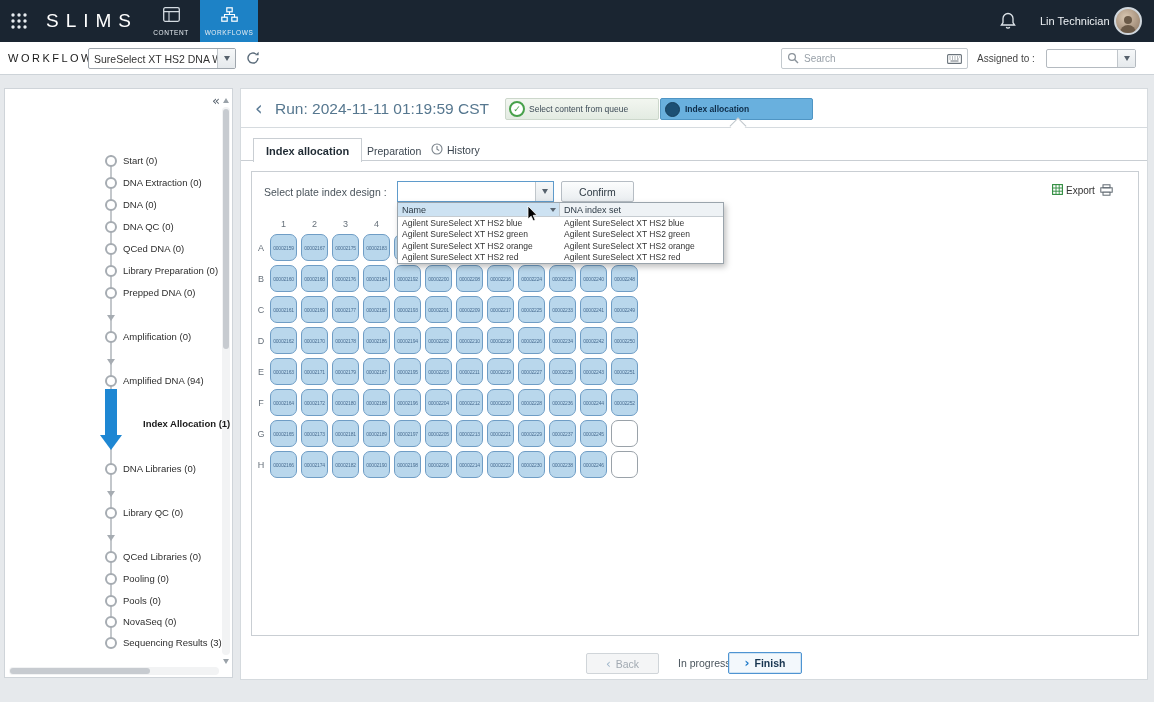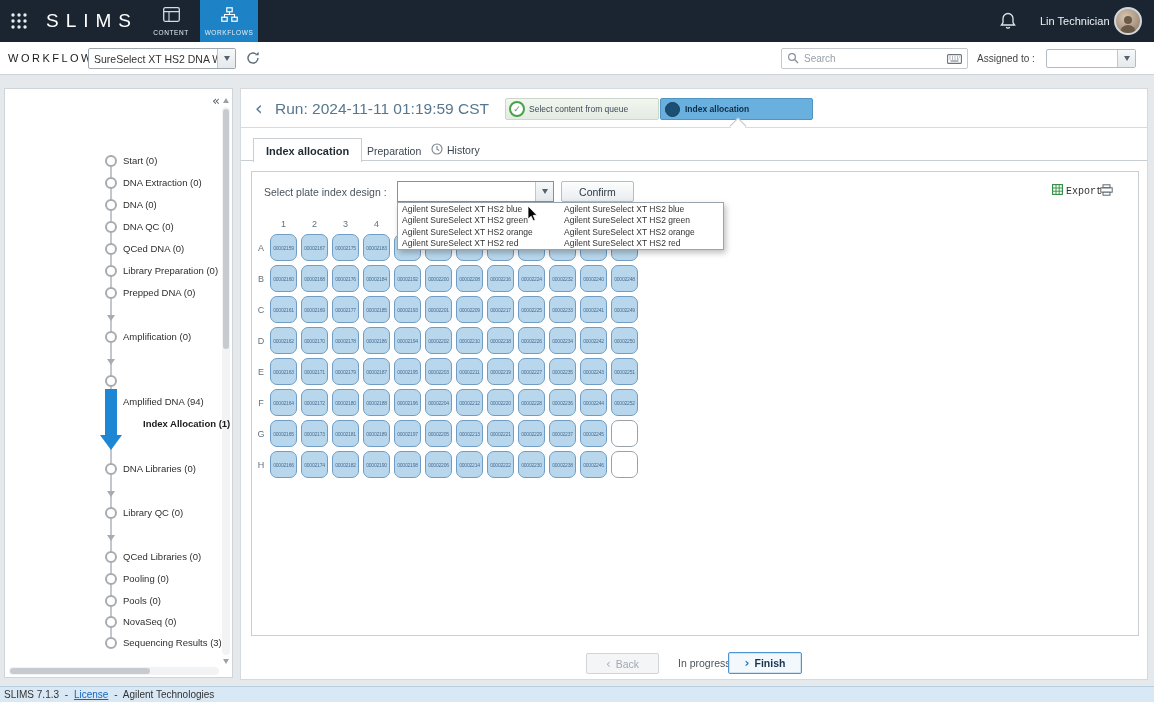--- a/index.html
+++ b/index.html
@@ -78,21 +78,21 @@
 
   .content-box { position:absolute; left:10px; top:82px; width:888px; height:465px; border:1px solid #c9ced3; }
   .design-label { position:absolute; left:12px; top:14px; font-size:10.5px; color:#4a545c; }
   .combo { position:absolute; left:145px; top:9px; width:157px; height:21px; border:1px solid #5f9bcb; background:#fff; display:flex; cursor:pointer; }
   .combo .sel-text { flex:1; font-size:10px; color:#333; padding-left:4px; line-height:19px; }
   .btn { position:absolute; top:9px; height:21px; background:linear-gradient(180deg,#fcfdfd,#e9edf0); border:1px solid #b6bdc4;
          border-radius:2px; font-size:10.5px; color:#2e3a44; display:flex; align-items:center; justify-content:center; cursor:pointer; }
   .btn-confirm { left:309px; width:73px; }
   .btn-change { left:398px; width:203px; }
   .tool-link { position:absolute; top:12px; display:flex; align-items:center; gap:3px; font-size:10px; color:#333; cursor:pointer; }
-  .tool-export { left:800px;font-family:Liberation Mono, monospace; }
+  .tool-export { left:800px; }
   .tool-print { left:848px;gap:42px; }
 
   
   .plate { position:absolute; left:2px; top:42px; display:grid; grid-template-columns:14px repeat(12,31px); grid-template-rows:18px repeat(8,31px); }
   .p-col { font-size:9px; color:#66707a; text-align:center; align-self:end; padding-bottom:3px; }
   .p-row { font-size:9px; color:#66707a; display:flex; align-items:center; justify-content:center; }
   .p-cell { display:flex; align-items:center; justify-content:center; }
   .well { width:27px; height:27px; border-radius:7px; background:#b9d7ec; border:1px solid #6f9dc5;
           display:flex; align-items:center; justify-content:center; font-size:5px; letter-spacing:-0.2px; color:#4a6e92; cursor:pointer; }
   .well-empty { background:#fff; border:1px solid #9aa2a9; }
@@ -237,21 +237,21 @@
         <div class="wf-label" style="top: 132px;">DNA QC (0)</div>
         <div class="wf-node" style="top: 154px;"></div>
         <div class="wf-label" style="top: 154px;">QCed DNA (0)</div>
         <div class="wf-node" style="top: 176px;"></div>
         <div class="wf-label" style="top: 176px;">Library Preparation (0)</div>
         <div class="wf-node" style="top: 198px;"></div>
         <div class="wf-label" style="top: 198px;">Prepped DNA (0)</div>
         <div class="wf-node" style="top: 242px;"></div>
         <div class="wf-label" style="top: 242px;">Amplification (0)</div>
         <div class="wf-node" style="top: 286px;"></div>
-        <div class="wf-label" style="top: 286px; margin-top: 21px;">Amplified DNA (94)</div>
+        <div class="wf-label" style="top: 286px;">Amplified DNA (94)</div>
         <div class="wf-label wf-active" style="top: 329px; margin-left: 20px;">Index Allocation (1)</div>
         <div class="wf-node" style="top: 374px;"></div>
         <div class="wf-label" style="top: 374px;">DNA Libraries (0)</div>
         <div class="wf-node" style="top: 418px;"></div>
         <div class="wf-label" style="top: 418px;">Library QC (0)</div>
         <div class="wf-node" style="top: 462px;"></div>
         <div class="wf-label" style="top: 462px;">QCed Libraries (0)</div>
         <div class="wf-node" style="top: 484px;"></div>
         <div class="wf-label" style="top: 484px;">Pooling (0)</div>
         <div class="wf-node" style="top: 506px;"></div>
@@ -648,20 +648,29 @@
           </div>
           <div class="p-cell">
             <div class="well">00002246</div>
           </div>
           <div class="p-cell">
             <div class="well well-empty"></div>
           </div>
         </div>
 
       <div class="dd-panel">
+        <div class="dd-head">
+          <div class="dd-h1">
+            <span class="h-text">Name</span>
+            <span class="sort-caret"></span>
+          </div>
+          <div class="dd-h2">
+            <span class="h-text">DNA index set</span>
+          </div>
+        </div>
         <div>
             <div class="dd-row">
               <div class="dd-c1">Agilent SureSelect XT HS2 blue</div>
               <div class="dd-c2">Agilent SureSelect XT HS2 blue</div>
             </div>
             <div class="dd-row">
               <div class="dd-c1">Agilent SureSelect XT HS2 green</div>
               <div class="dd-c2">Agilent SureSelect XT HS2 green</div>
             </div>
             <div class="dd-row">
@@ -685,21 +694,14 @@
       <span class="chev">‹</span>
       <span>Back</span>
     </div>
     <div class="in-progress">In progress</div>
     <div class="btn-finish">
       <span class="chev">›</span>
       <span>Finish</span>
     </div>
   </main>
 
-  <footer class="statusbar">
-    <span>SLIMS 7.1.3</span>
-    <span>-</span>
-    <span class="license-link">License</span>
-    <span>-</span>
-    <span>Agilent Technologies</span>
-  </footer>
 
 </div>
 
 </body></html>

